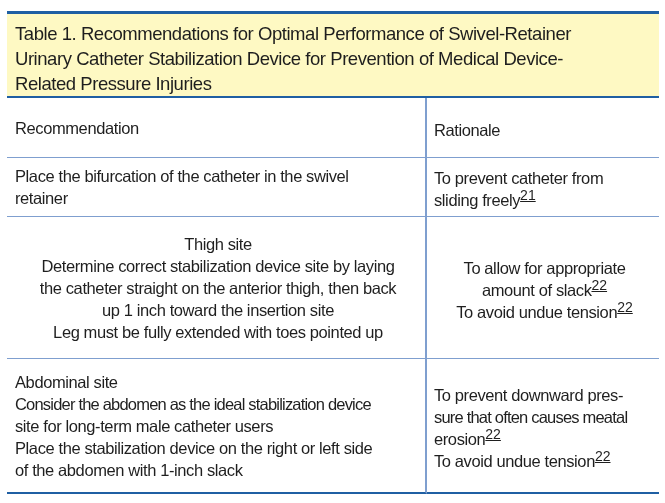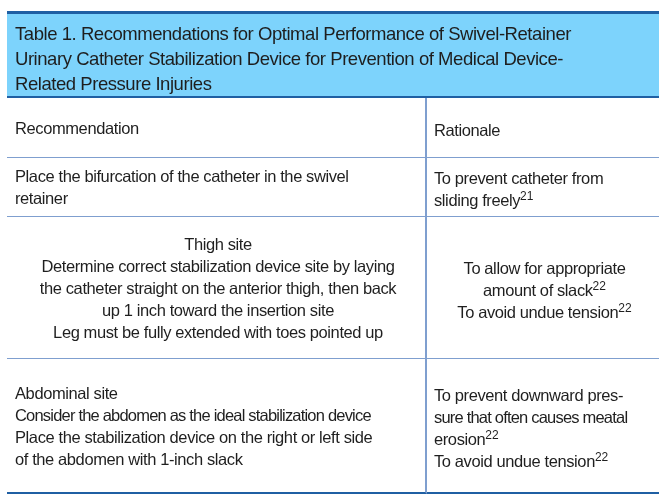--- a/index.html
+++ b/index.html
@@ -15,21 +15,21 @@
       font-family: "Liberation Sans", "DejaVu Sans", sans-serif;
       color: #1f1f1f;
     }
     .table-wrap {
       position: absolute;
       left: 7px;
       top: 11px;
       width: 652px;
     }
     .caption {
-      background: #7dd3fc;
+      background: #fef9c3;
       border-top: 3px solid #1f5fa3;
       border-bottom: 2px solid #1f5fa3;
       padding: 7px 8px 8px 8px;
       font-size: 18.5px;
       line-height: 25px;
       letter-spacing: -0.45px;
       color: #1e1e1e;
       height: 67px;
     }
     .grid {
@@ -52,24 +52,25 @@
     }
     .cell.right {
       padding: 4px 4px 0 7px;
     }
     .hdr { height: 60px; padding-top: 2px; }
     .r1 { height: 59px; }
     .r2 { height: 142px; text-align: center; }
     .r3 { height: 135px; border-bottom: 2px solid #1f5fa3; }
     .line { display: block; white-space: nowrap; }
     sup {
-      font-size: 12px;
+      font-size: 14px;
       line-height: 0;
       vertical-align: 6px;
       letter-spacing: 0;
+      text-decoration: underline;
     }
     .tight { letter-spacing: -0.8px; }
   </style>
 </head>
 <body>
 
 <div class="table-wrap">
   <div class="caption">
     <span class="line">Table 1. Recommendations for Optimal Performance of Swivel-Retainer</span>
     <span class="line">Urinary Catheter Stabilization Device for Prevention of Medical Device-</span>
@@ -103,20 +104,21 @@
     </div>
     <div class="cell right r2">
       <span class="line"><span>To allow for appropriate</span></span>
       <span class="line"><span>amount of slack</span><sup>22</sup></span>
       <span class="line"><span>To avoid undue tension</span><sup>22</sup></span>
     </div>
 
     <div class="cell left r3">
       <span class="line">Abdominal site</span>
       <span class="line tight">Consider the abdomen as the ideal stabilization device</span>
+      <span class="line">site for long-term male catheter users</span>
       <span class="line">Place the stabilization device on the right or left side</span>
       <span class="line">of the abdomen with 1-inch slack</span>
     </div>
     <div class="cell right r3">
       <span class="line"><span>To prevent downward pres-</span></span>
       <span class="line tight"><span>sure that often causes meatal</span></span>
       <span class="line"><span>erosion</span><sup>22</sup></span>
       <span class="line"><span>To avoid undue tension</span><sup>22</sup></span>
     </div>
   </div>

